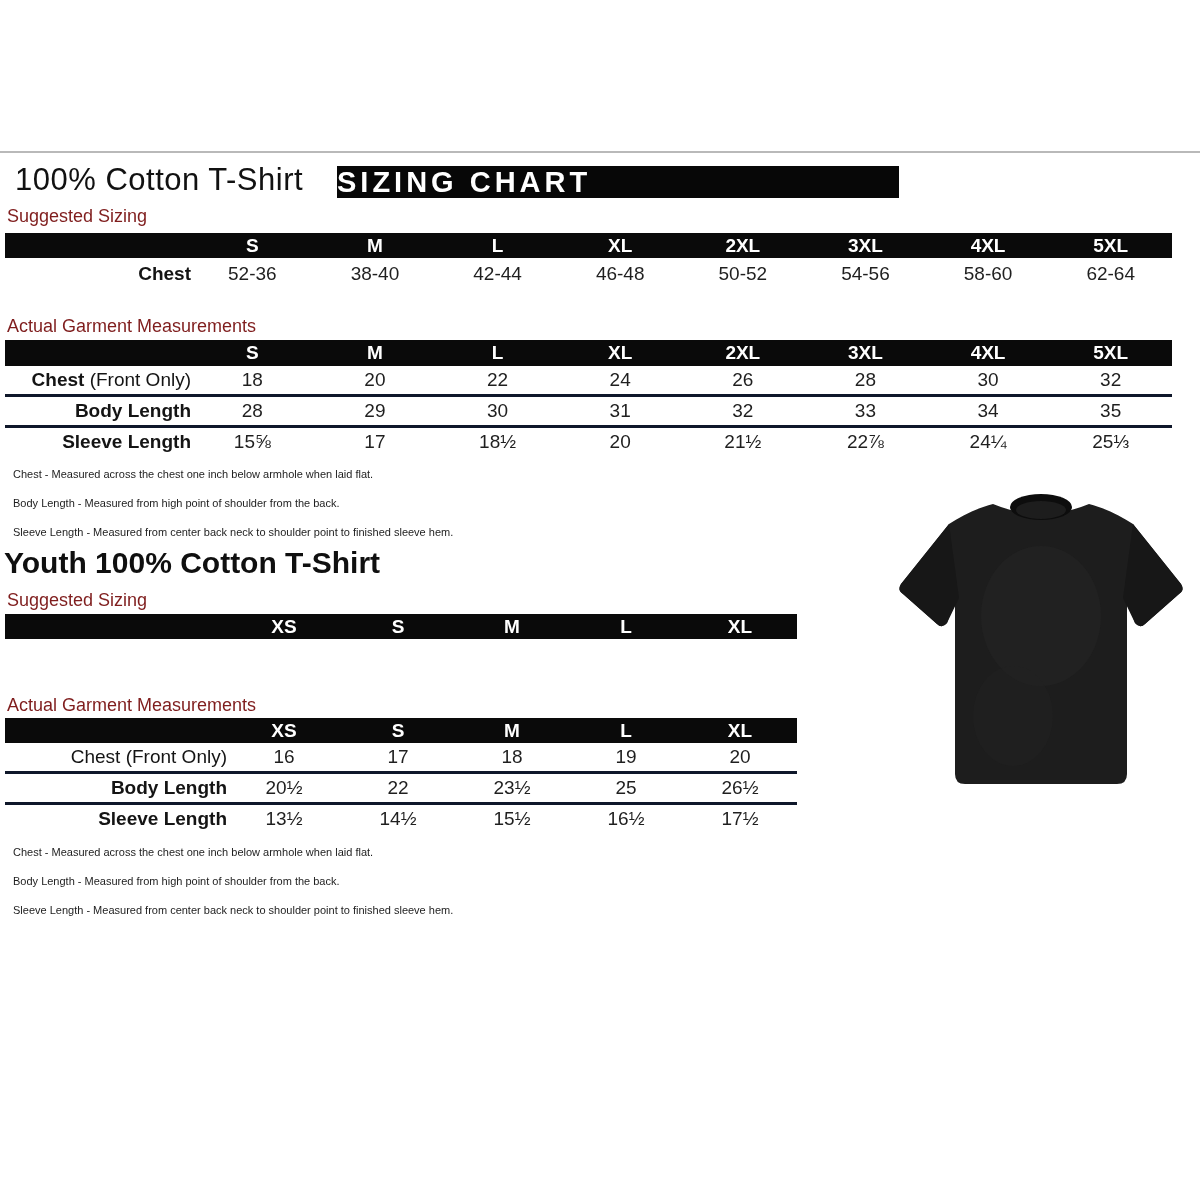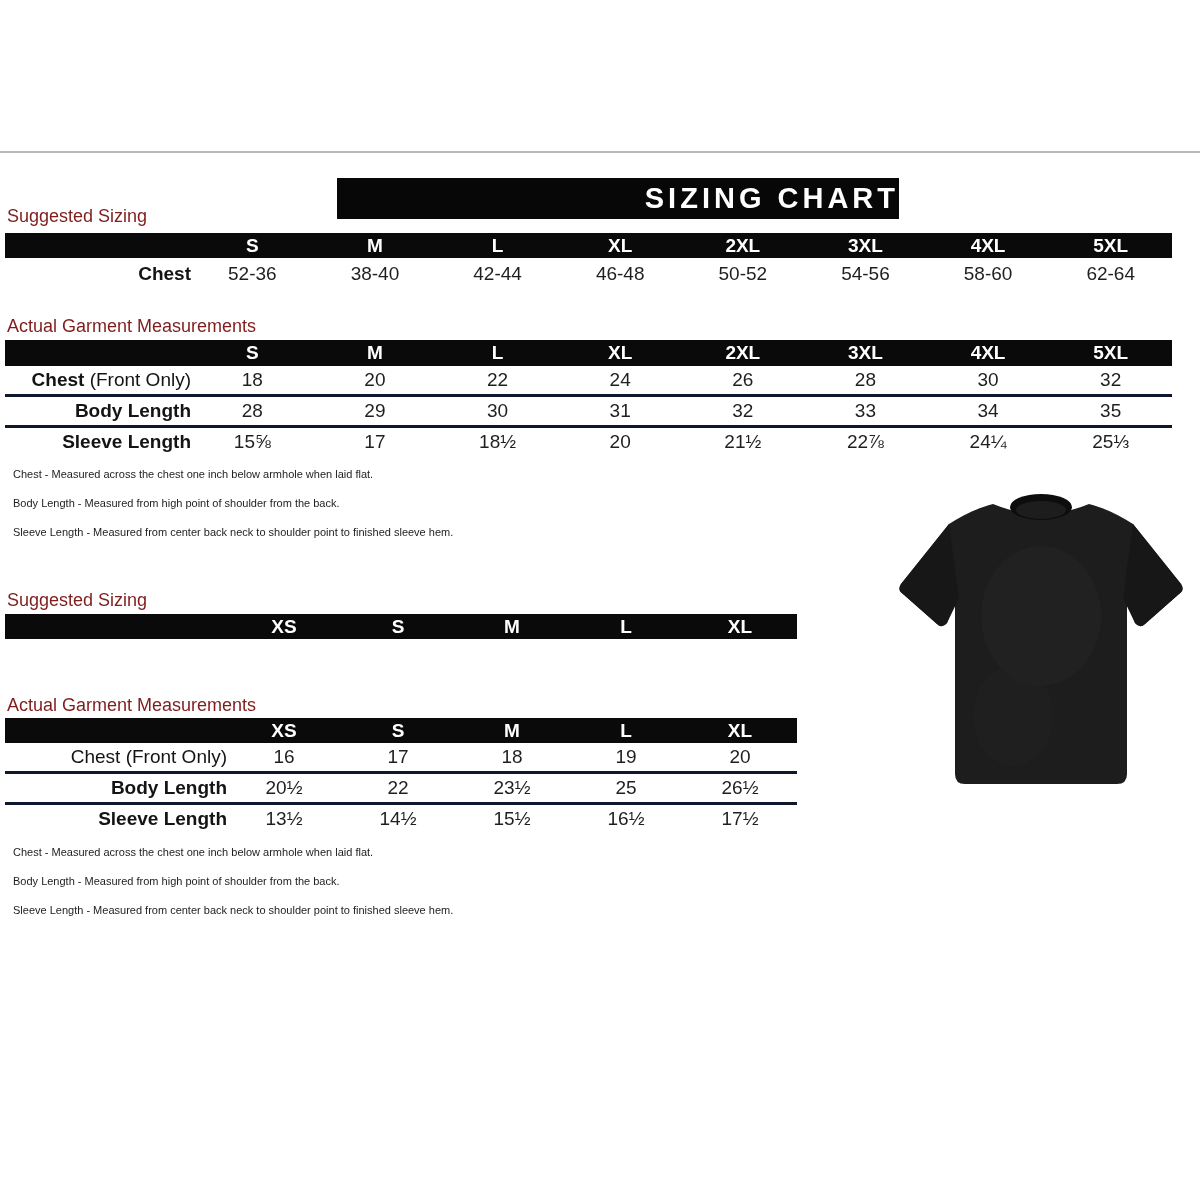--- a/index.html
+++ b/index.html
@@ -3,23 +3,23 @@
 <meta charset="utf-8">
 <style>
   html,body{margin:0;padding:0;background:#fff;}
   .canvas{
     position:relative;width:1200px;height:1200px;background:#ffffff;
     font-family:"Liberation Sans", sans-serif;color:#1a1a1a;overflow:hidden;
   }
   .hairline{position:absolute;left:0;top:151px;width:1200px;height:2px;background:#b9b9b9;}
   .main-title{position:absolute;left:15px;top:162px;font-size:31px;font-weight:400;color:#111;letter-spacing:0.5px;}
   .banner{
-    position:absolute;left:337px;top:166px;width:562px;height:41px;background:#070707;
-    display:flex;align-items:center;justify-content:flex-end;
-    color:#fff;font-weight:700;font-size:29px;letter-spacing:4px;margin-top:12px;
+    position:absolute;left:337px;top:166px;width:562px;height:32px;background:#070707;
+    display:flex;align-items:center;justify-content:flex-start;
+    color:#fff;font-weight:700;font-size:29px;letter-spacing:4px;
   }
   .sec-label{position:absolute;font-size:18px;color:#7f1d1d;}
   .tbl{position:absolute;left:5px;}
   .grid8{display:grid;grid-template-columns:186px repeat(8,1fr);}
   .grid5{display:grid;grid-template-columns:186px repeat(5,1fr);padding-left:36px;}
   .thead{background:#0a0a0a;color:#ffffff;font-weight:700;}
   .thead .hc{text-align:center;font-size:19px;}
   .trow .dc{text-align:center;font-size:19px;color:#1f1f1f;}
   .trow .rl{padding-left:13px;font-size:19px;color:#141414;text-align:right;white-space:nowrap;}
   .b{font-weight:700;}
@@ -29,20 +29,21 @@
   .youth-title{position:absolute;left:4px;top:546px;font-size:30px;font-weight:700;color:#0f0f0f;}
   .shirt{position:absolute;left:893px;top:486px;width:296px;height:322px;}
 </style>
 </head>
 <body>
 
 <div class="canvas">
 
   <div class="hairline"></div>
 
+  <div class="main-title">100% Cotton T-Shirt</div>
 
   <div class="banner">
     <span>SIZING CHART</span>
   </div>
 
   <div class="sec-label" style="left:7px;top:206px;">Suggested Sizing</div>
 
   <div class="tbl" style="top:233px;width:1167px;">
     <div class="grid8 thead" style="height:25px;line-height:25px;">
       <div></div>
@@ -116,20 +117,21 @@
       <div class="dc">25⅓</div>
     </div>
   </div>
 
   <div class="notes" style="top:460px;">
     <div>Chest - Measured across the chest one inch below armhole when laid flat.</div>
     <div>Body Length - Measured from high point of shoulder from the back.</div>
     <div>Sleeve Length - Measured from center back neck to shoulder point to finished sleeve hem.</div>
   </div>
 
+  <div class="youth-title">Youth 100% Cotton T-Shirt</div>
 
   <div class="sec-label" style="left:7px;top:590px;">Suggested Sizing</div>
 
   <div class="tbl" style="top:614px;width:792px;">
     <div class="grid5 thead" style="height:25px;line-height:25px;">
       <div></div>
       <div class="hc">XS</div>
       <div class="hc">S</div>
       <div class="hc">M</div>
       <div class="hc">L</div>

